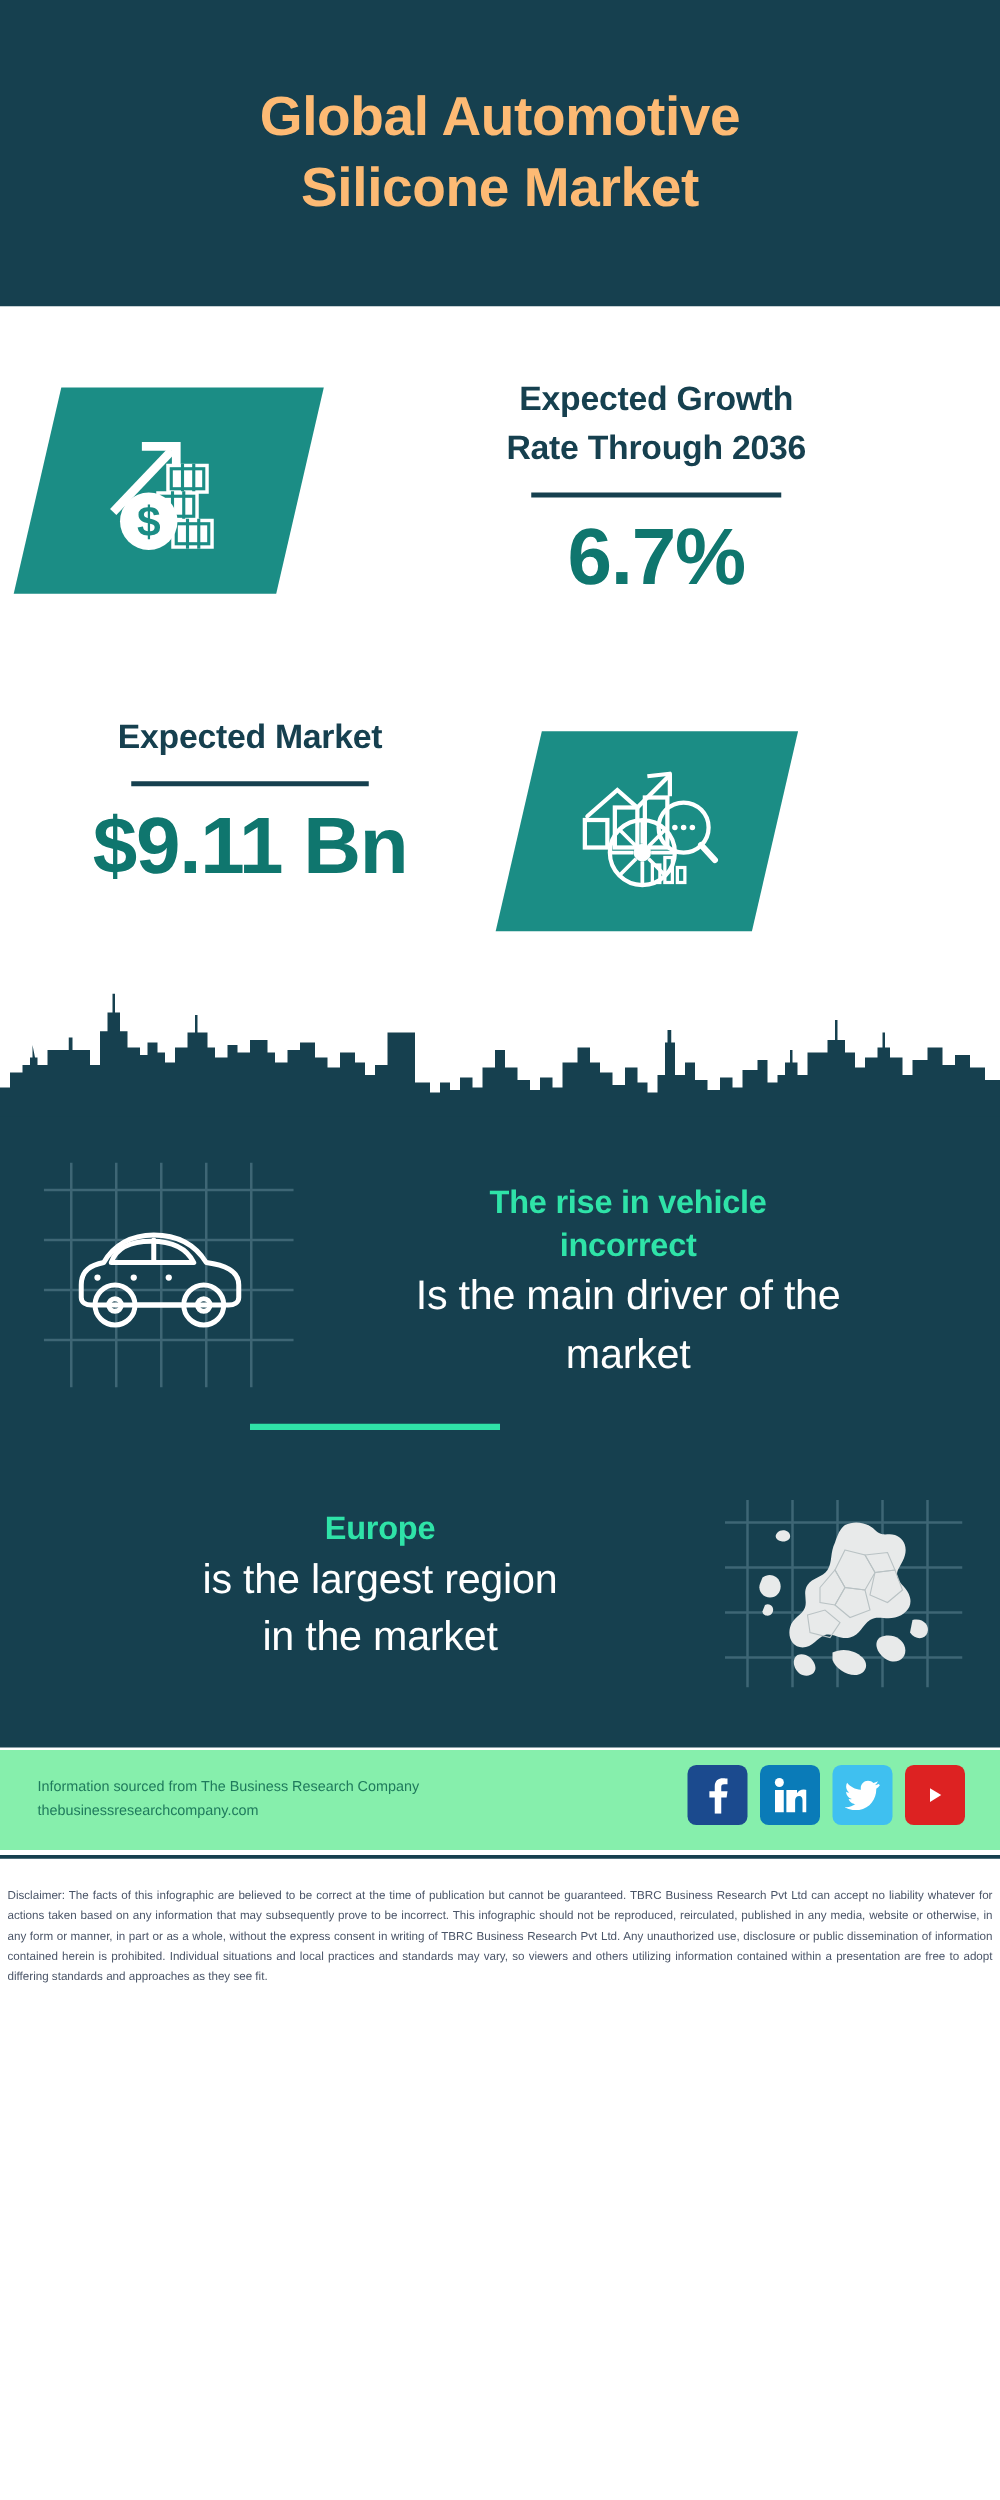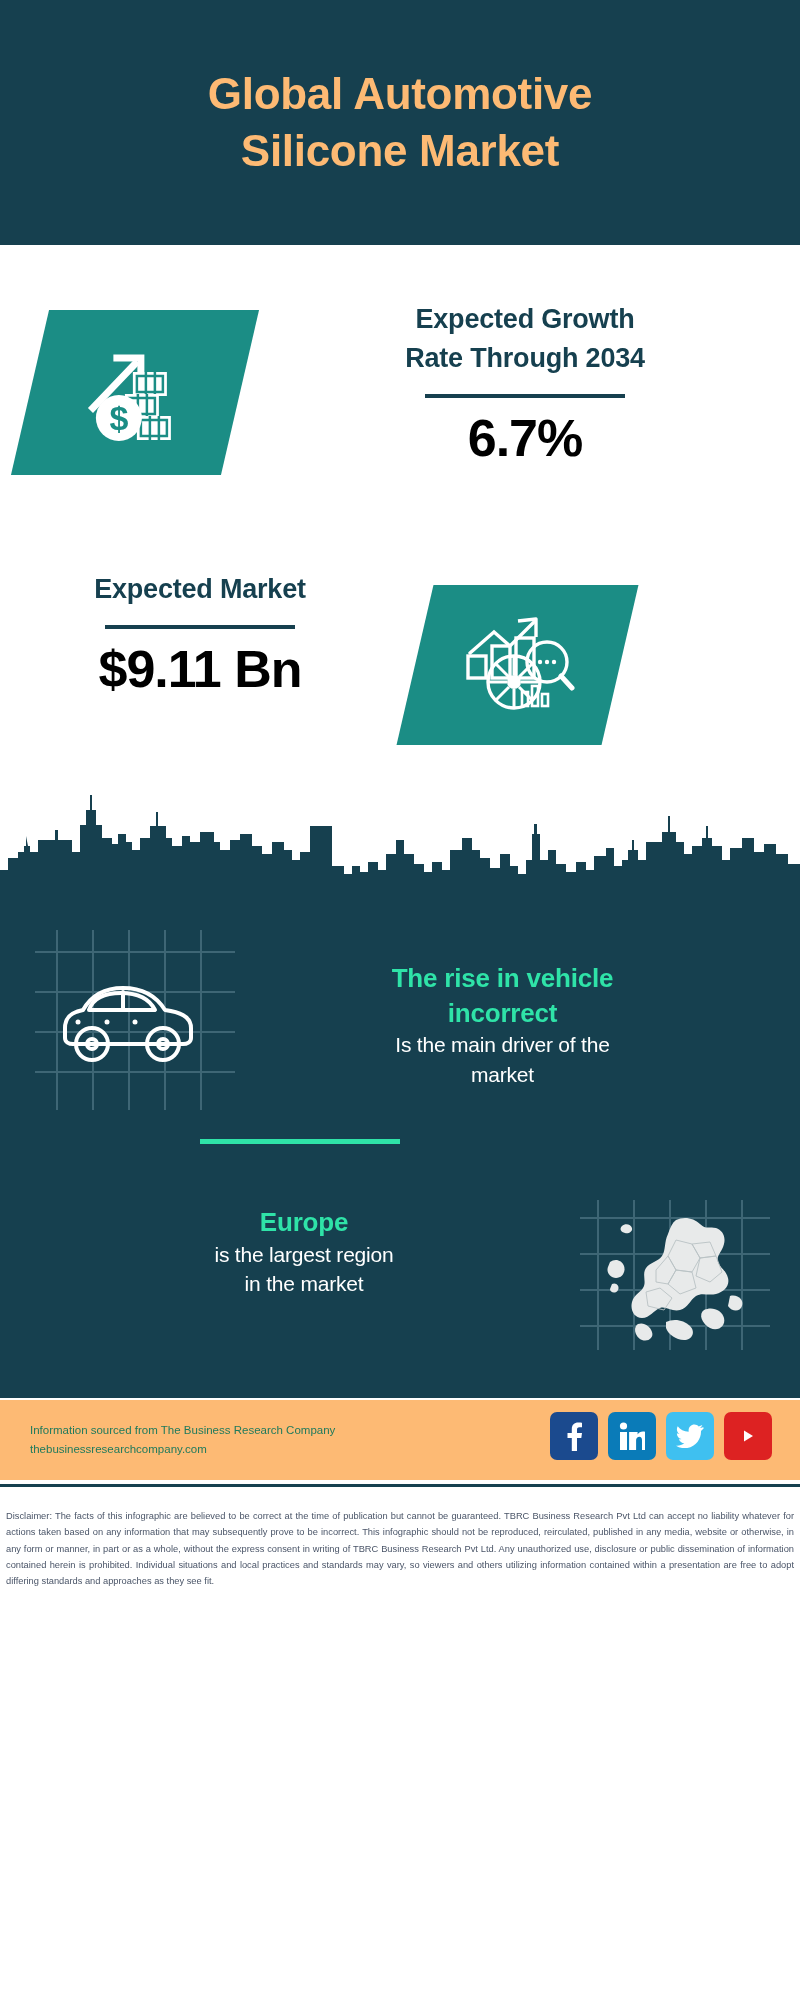--- a/index.html
+++ b/index.html
@@ -47,21 +47,21 @@
   }
   .stat-head {
     color:#16404F; font-size:27px; font-weight:bold;
     line-height:1.45; letter-spacing:-0.2px;
   }
   .rule {
     width:200px; height:4px; background:#16404F;
     margin:16px auto 10px auto;
   }
   .stat-value {
-    color:#000000; font-size:52px; font-weight:bold; letter-spacing:-1px;
+    color:#0f766e; font-size:64px; font-weight:bold; letter-spacing:-1px;
   }
 
   
   .stat2 { position:absolute; left:0; top:545px; width:800px; height:250px;text-decoration:underline; }
   .stat2-text {
     position:absolute; left:20px; top:25px; width:360px; text-align:center;
   }
   .rule2 { width:190px; height:4px; background:#16404F; margin:16px auto 10px auto; }
   .para-right {
     position:absolute; left:415px; top:40px;
@@ -91,21 +91,21 @@
     flex:0 0 auto;
   }
   .driver-copy {
     flex:1; padding-right:30px; padding-top:20px; text-align:center;
   }
   .accent-line {
     color:#2FE3A8; font-size:26px; font-weight:bold; line-height:1.33;
     letter-spacing:-0.2px;
   }
   .white-line {
-    color:#ffffff; font-size:21px; font-weight:normal; line-height:1.4;
+    color:#ffffff; font-size:33px; font-weight:normal; line-height:1.4;
     letter-spacing:-0.2px;
   }
 
   .divider-mint {
     position:absolute; left:200px; top:1139px;
     width:200px; height:5px; background:#2FE3A8;
   }
 
   
   .region-row {
@@ -115,21 +115,21 @@
   .region-copy {
     flex:1; padding-left:28px; padding-top:5px; text-align:center;
   }
   .map-box {
     position:relative; width:190px; height:150px; margin-right:30px; flex:0 0 auto;
   }
 
   
   .footer-bar {
     position:absolute; left:0; top:1400px; width:800px; height:80px;
-    background:#fdba74;
+    background:#86efac;
     display:flex; align-items:center;
   }
   .source-block { margin-left:30px; line-height:1.65; }
   .source-line { color:#1F7A5C; font-size:11.5px; }
   .socials { position:absolute; right:28px; top:1412px; display:flex; gap:10px; }
   .social {
     width:48px; height:48px; border-radius:7px;
     display:flex; align-items:center; justify-content:center;
   }
   .s-fb { background:#1B4A8E; }
@@ -177,21 +177,21 @@
           <line x1="75" y1="80" x2="75" y2="104" stroke="#1B8D85" stroke-width="2.5"></line>
           <line x1="84" y1="80" x2="84" y2="104" stroke="#1B8D85" stroke-width="2.5"></line>
 
           <circle cx="44" cy="82" r="23" fill="#fff"></circle>
           <text x="44" y="94" font-family="Liberation Sans, sans-serif" font-size="34" font-weight="bold" fill="#1B8D85" text-anchor="middle">$</text>
         </svg>
       </div>
     </div>
     <div class="stat1-text">
       <div class="stat-head">Expected Growth</div>
-      <div class="stat-head">Rate Through 2034</div>
+      <div class="stat-head">Rate Through 2036</div>
       <div class="rule"></div>
       <div class="stat-value">6.7%</div>
     </div>
   </div>
 
   <div class="stat2">
     <div class="stat2-text">
       <div class="stat-head">Expected Market</div>
       <div class="rule2"></div>
       <div class="stat-value">$9.11 Bn</div>

